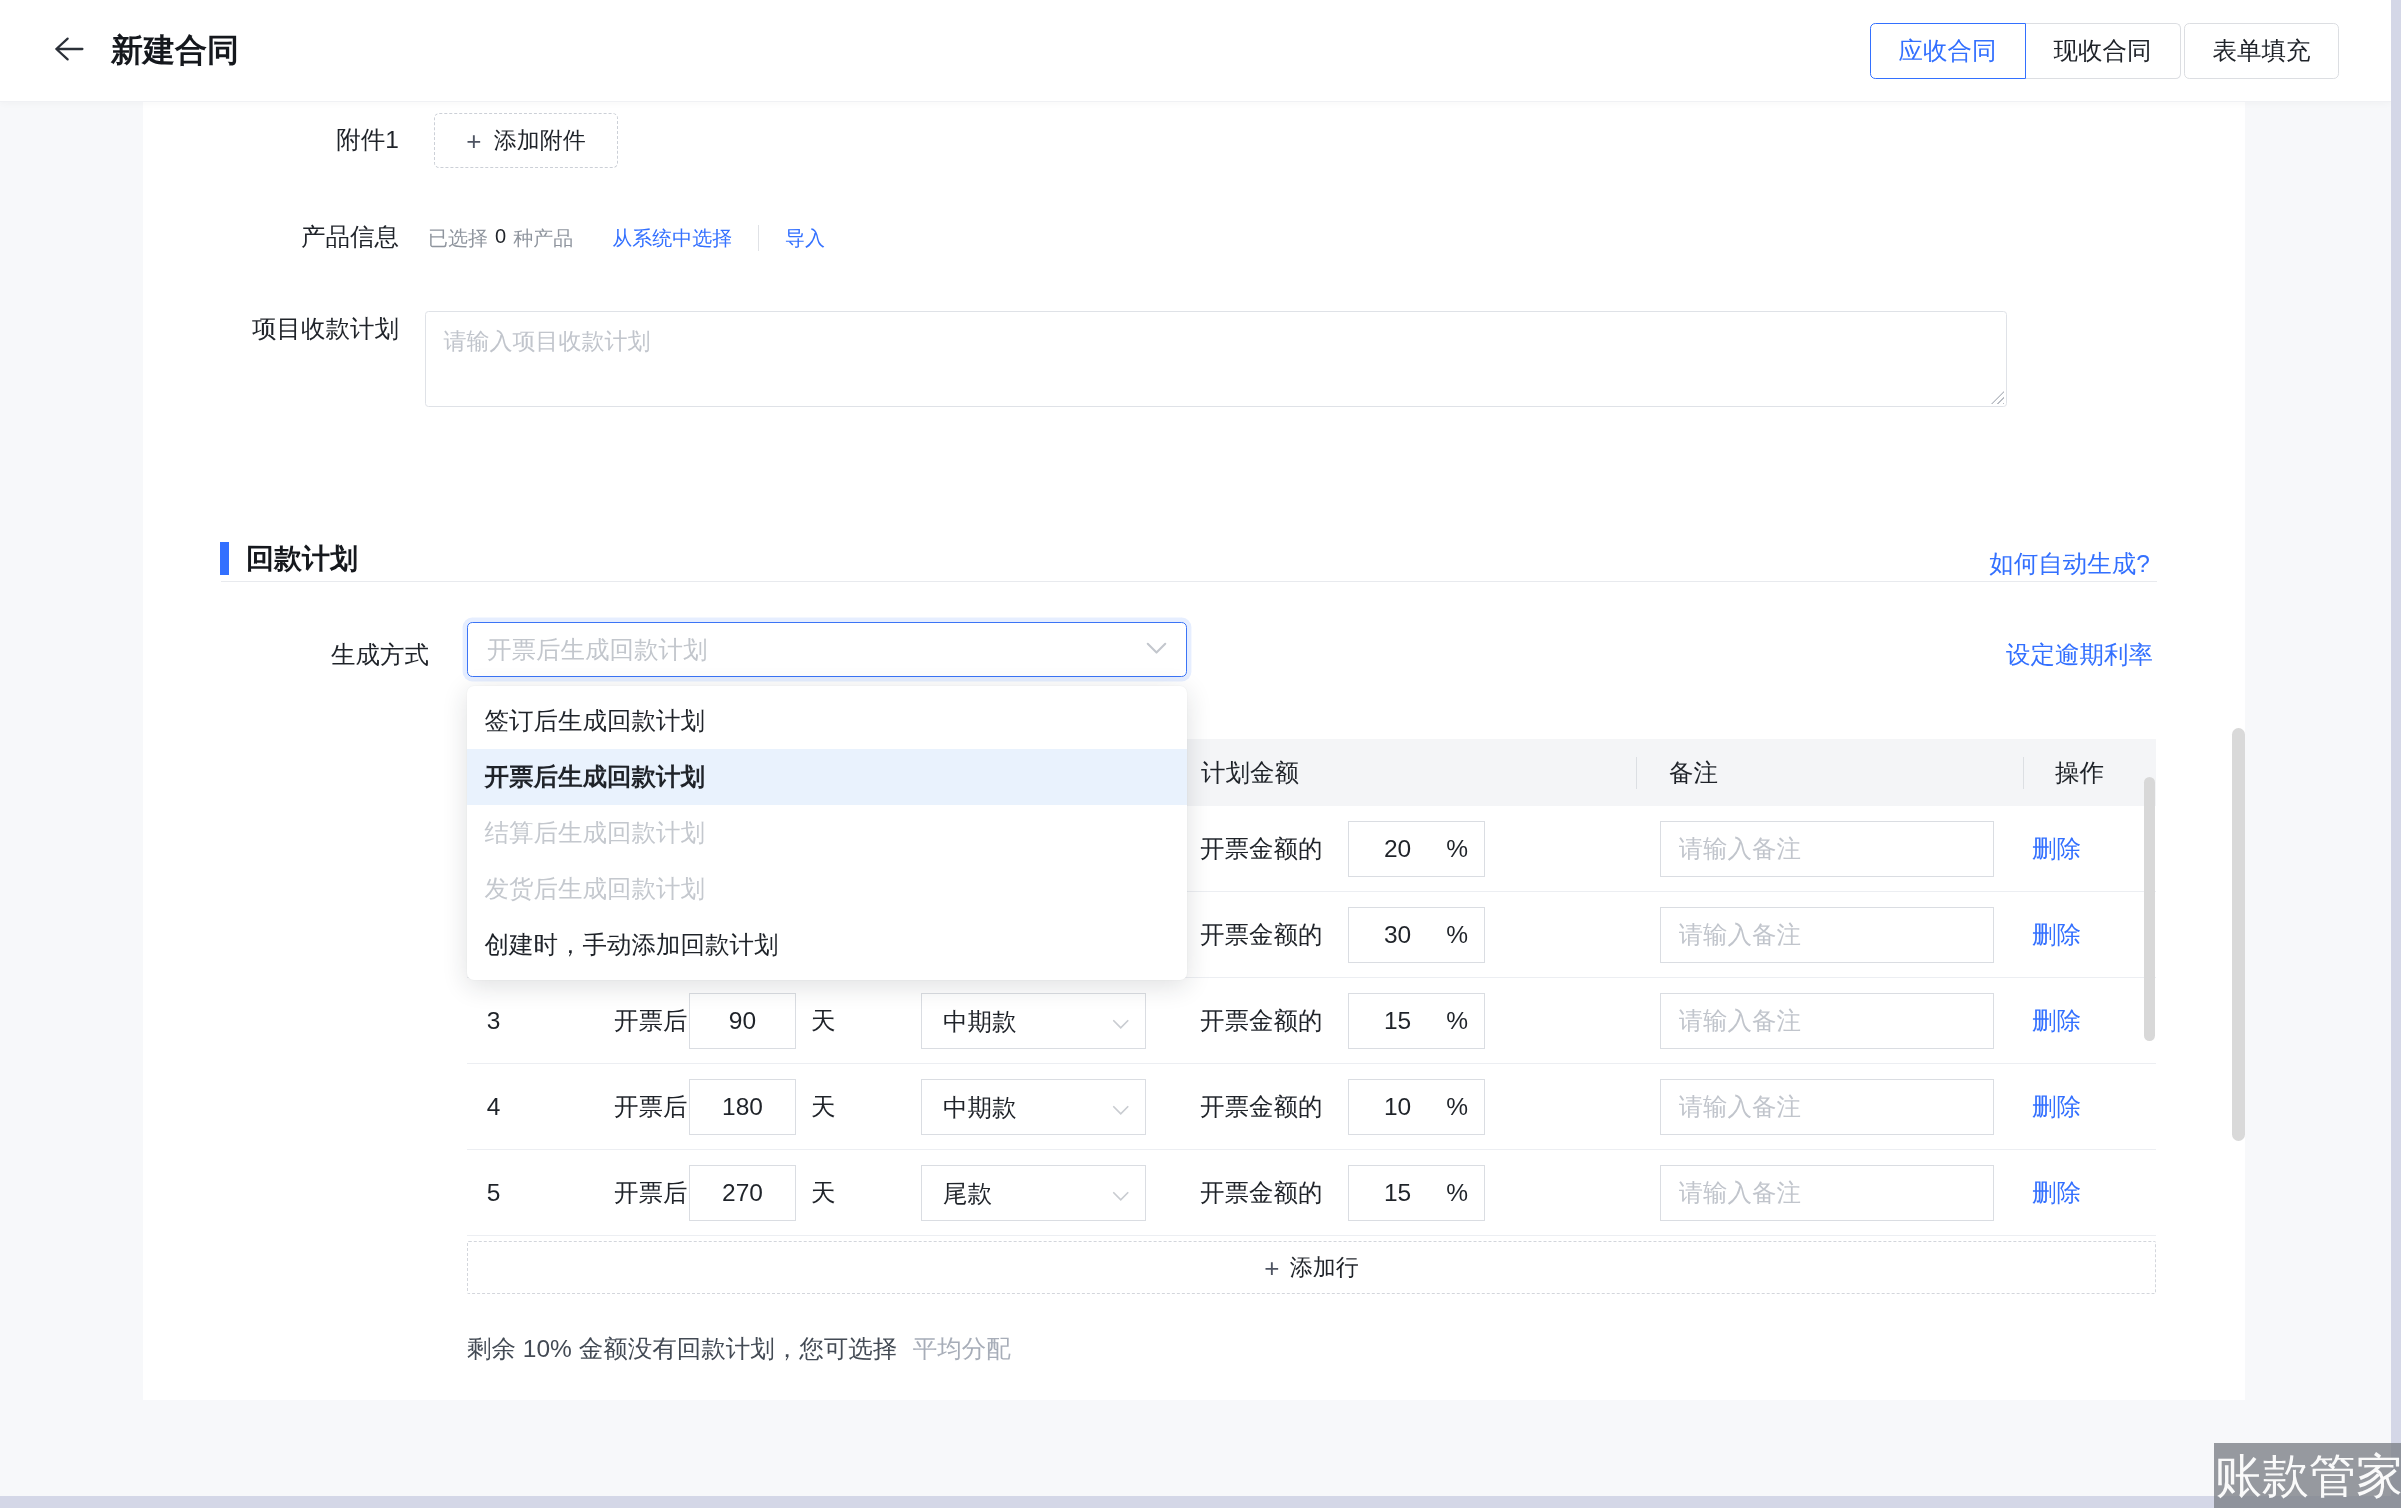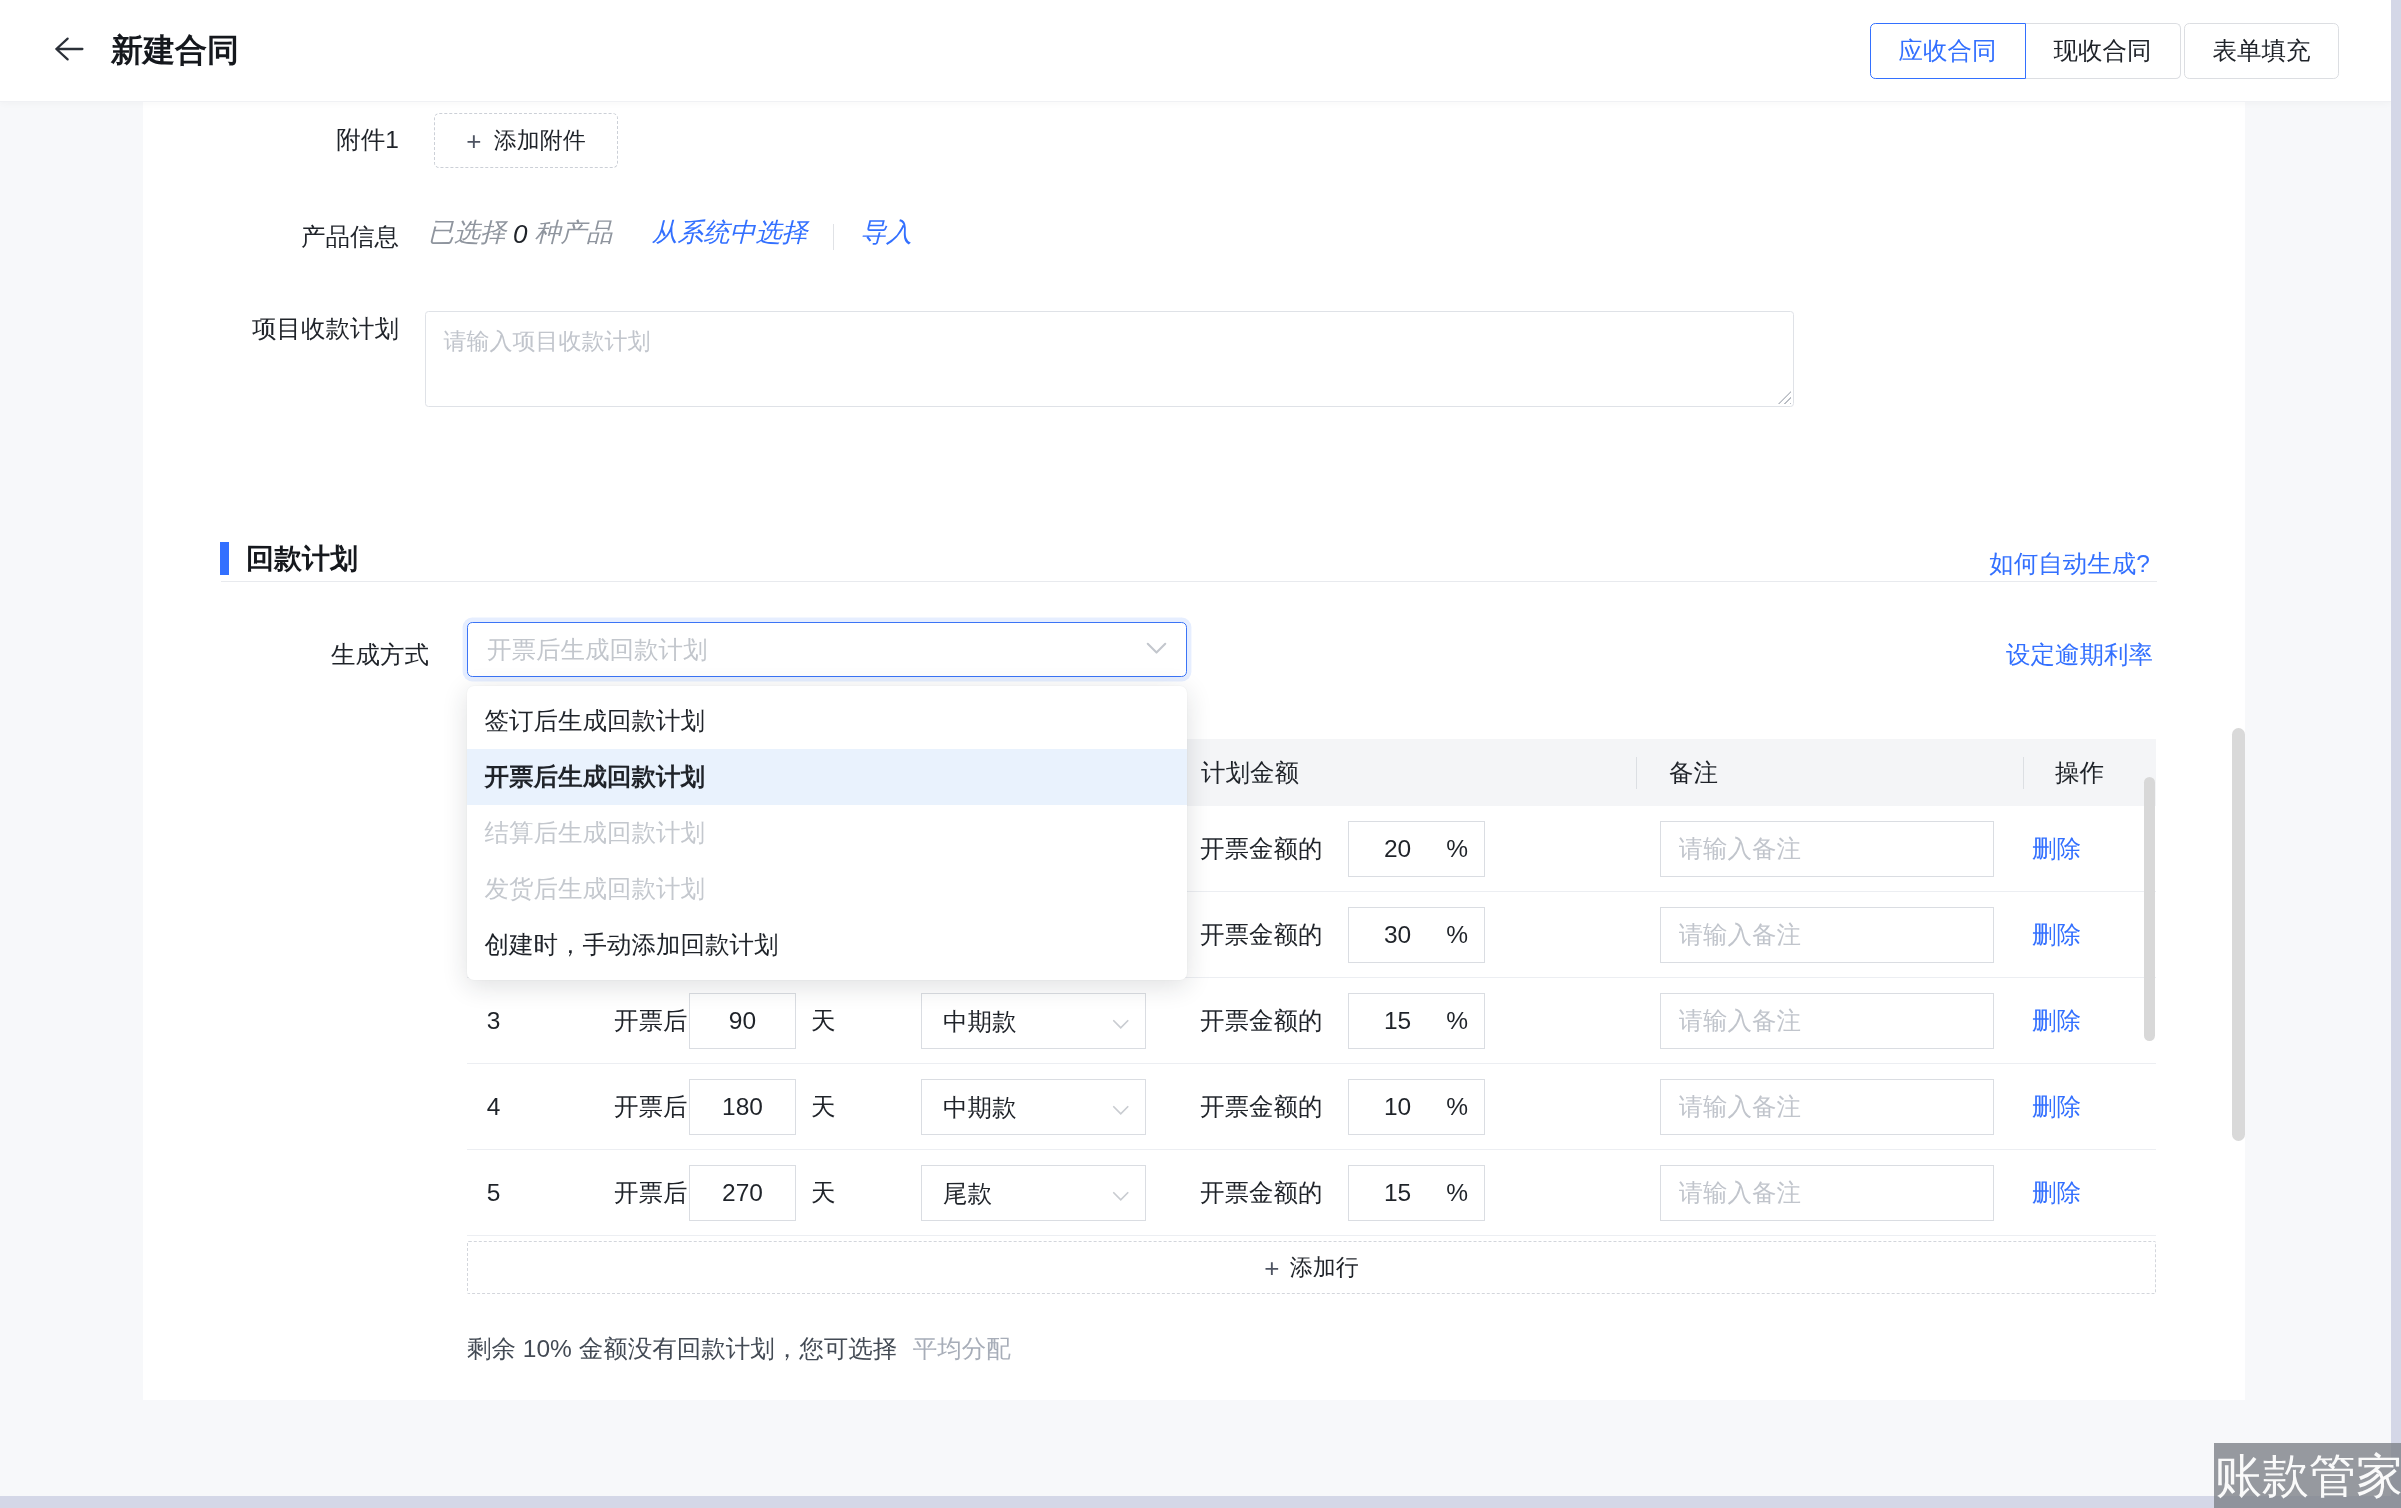--- a/index.html
+++ b/index.html
@@ -45,30 +45,30 @@
   .dash-btn {
     position:absolute; left:291px; top:11.4px; width:184px; height:55px;
     border:1.8px dashed #ccd0d7; border-radius:5.3px; background:#fff;
     display:flex; align-items:center; justify-content:center; gap:12.3px;
     font-size:23px; color:#1f2329; cursor:pointer;
   }
   .plus { font-size:26px; color:#4e5462; line-height:1; }
 
   
   .prod-label { top:123px; height:24.5px; line-height:24.5px; }
-  .prod-content { position:absolute; left:285px; top:123px; height:24.5px; display:flex; align-items:flex-end; font-size:26px;font-style:italic; }
+  .prod-content { position:absolute; left:285px; top:123px; height:24.5px; display:flex; align-items:flex-start; font-size:20px; }
   .gray { color:#8f959e; }
   .count { color:#1f2329; margin:0 7px; }
   .blue-link { color:#3370ff; cursor:pointer; text-decoration:none; }
   .vdiv { width:0.9px; height:26px; background:#e0e2e6; margin:0 26px; }
   .lnk1 { margin-left:39px; }
 
   
   .proj-label { top:215px; height:24.5px; line-height:24.5px; }
-  .ta-wrap { position:absolute; left:282px; top:209px; width:1369px; height:96px; }
+  .ta-wrap { position:absolute; left:282px; top:209px; width:1582px; height:96px; }
   .ta-wrap textarea {
     width:100%; height:100%; border:0.9px solid #dfe2e7; border-radius:3.5px;
     padding:14px 17.5px; font-size:23px; font-family:inherit; color:#1f2329; resize:none; outline:none;
     background:#fff;
   }
   .ta-wrap textarea::placeholder { color:#c1c5cc; }
   .ta-handle {
     position:absolute; right:2.6px; bottom:2.6px; width:14px; height:14px;
     background:repeating-linear-gradient(135deg, transparent 0 2.6px, #b9bdc4 2.6px 4px);
     clip-path:polygon(100% 0, 100% 100%, 0 100%);

